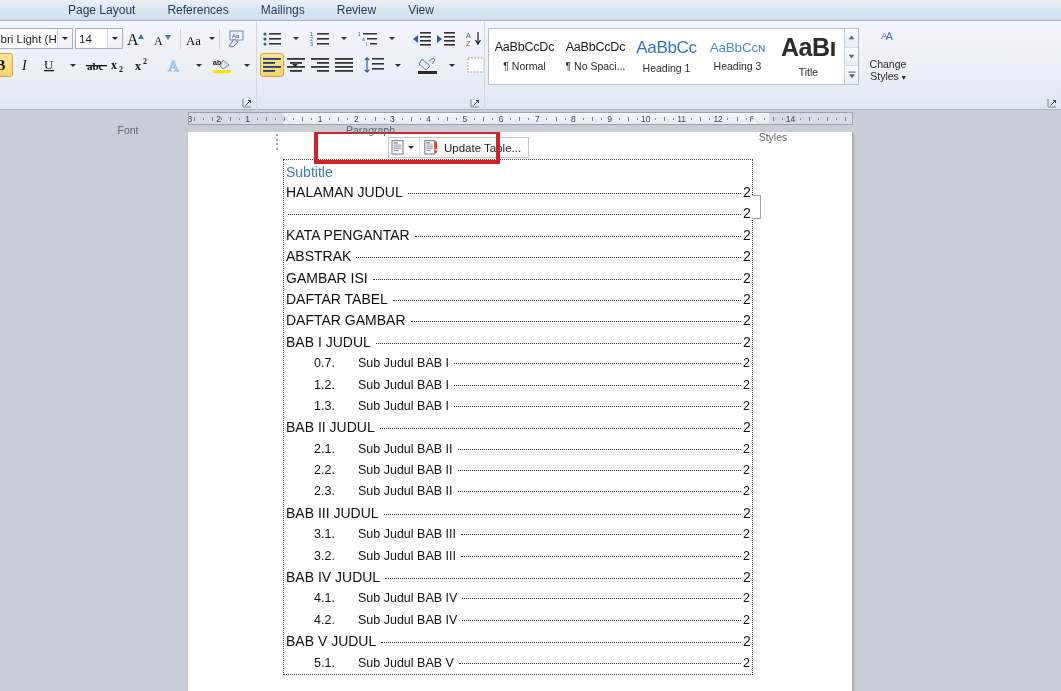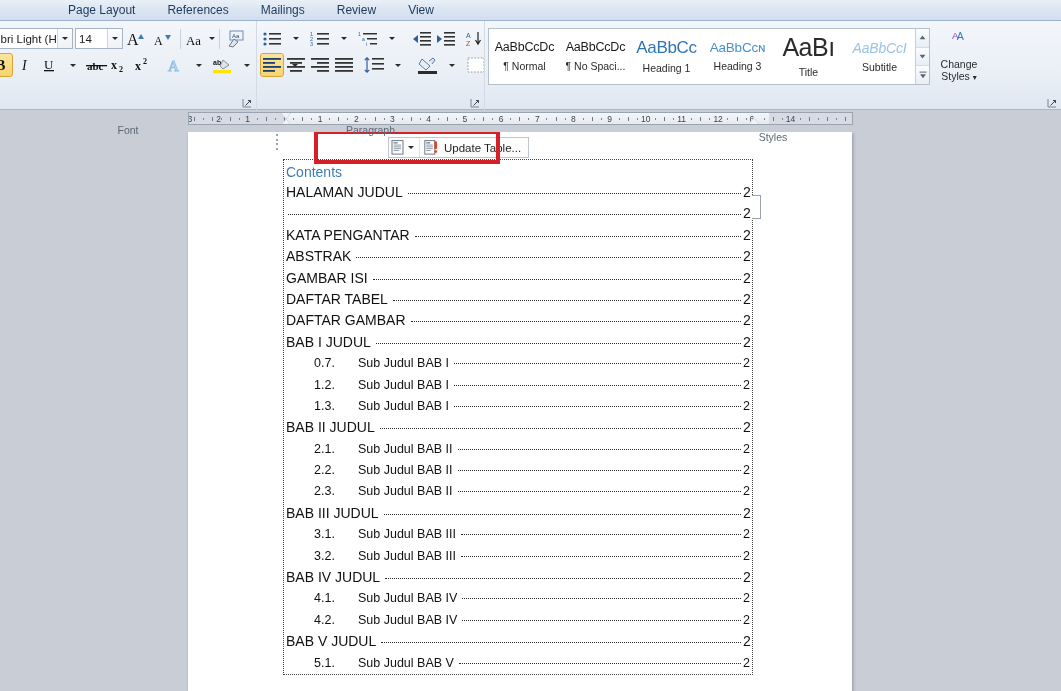--- a/index.html
+++ b/index.html
@@ -94,21 +94,21 @@
     font-family:"Liberation Sans", sans-serif;
     line-height:1; white-space:nowrap; overflow:hidden; width:100%;
     text-align:center;
   }
   .stylecell .nm{ font-size:10.5px; color:#2b2b2b; margin-top:6px; white-space:nowrap; overflow:hidden;}
   .p-normal{ font-size:12.5px; color:#1a1a1a; letter-spacing:-0.2px;}
   .p-nospace{ font-size:12.5px; color:#1a1a1a; letter-spacing:-0.2px;}
   .p-h1{ font-size:17px; color:#2e75b6; letter-spacing:-0.3px;}
   .p-h2{ font-size:15.5px; color:#3f86c5; letter-spacing:-0.3px;}
   .p-h3{ font-size:13.5px; color:#4a90cc; letter-spacing:-0.2px;}
-  .p-title{ font-size:25px; color:#2b2b2b; font-weight:400; letter-spacing:-0.5px;}
+  .p-title{ font-size:25px; color:#2b2b2b; font-weight:700; letter-spacing:-0.5px;}
   .p-subtitle{ font-size:14px; color:#9bc2e6; font-style:italic; letter-spacing:-0.2px;}
 
   .galscroll{
     width:14px; display:flex; flex-direction:column;
     border-left:1px solid #c5cfdb;
   }
   .galbtn{
     flex:1; display:flex; align-items:center; justify-content:center;
     background:linear-gradient(to bottom,#fafcfe,#e8eef6);
     border-bottom:1px solid #d4dce6; cursor:pointer;
@@ -531,24 +531,20 @@
             <span class="prev p-h1">AaBbCс</span>
             <span class="nm">Heading 1</span>
           </div>
           <div class="stylecell">
             <span class="prev p-h3">AaBbCcɴ</span>
             <span class="nm">Heading 3</span>
           </div>
           <div class="stylecell">
             <span class="prev p-title">AaBı</span>
             <span class="nm">Title</span>
-          </div>
-          <div class="stylecell">
-            <span class="prev p-subtitle">AaBbCcI</span>
-            <span class="nm">Subtitle</span>
           </div>
           <div class="galscroll">
             <div class="galbtn">
               <svg width="7" height="5" viewBox="0 0 7 5">
                   <path d="M3.5 0.6 L6.4 4.3 L0.6 4.3 Z" fill="#5a6573"></path>
                 </svg>
             </div>
             <div class="galbtn">
               <svg width="7" height="5" viewBox="0 0 7 5">
                   <path d="M3.5 4.4 L0.6 0.7 L6.4 0.7 Z" fill="#5a6573"></path>
@@ -707,21 +703,21 @@
               <rect x="2.2" y="8.2" width="6.6" height="0.9" fill="#8894a2"></rect>
               <rect x="2.2" y="10" width="4.6" height="0.9" fill="#8894a2"></rect>
               <rect x="10.4" y="1.2" width="2.6" height="8" rx="1.1" fill="#e8401f"></rect>
               <circle cx="11.7" cy="11.6" r="1.4" fill="#e8401f"></circle>
             </svg>
             <span>Update Table...</span>
           </div>
         </div>
         <div class="redbox"></div>
 
-        <div class="toc-head">Contents</div>
+        <div class="toc-head">Subtitle</div>
 
         <div id="toc-rows">
             <div class="toc-row">
               <span class="toc-label">HALAMAN JUDUL</span>
               <span class="leader"></span>
               <span class="toc-page">2</span>
             </div>
             <div class="toc-row">
               <span class="leader"></span>
               <span class="toc-page">2</span>

